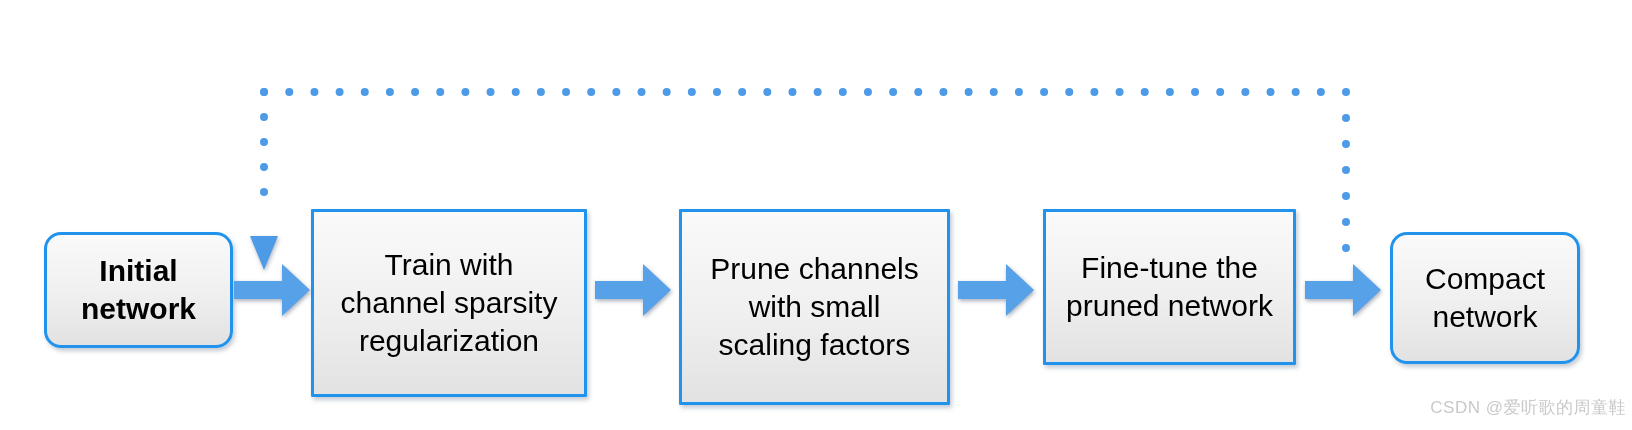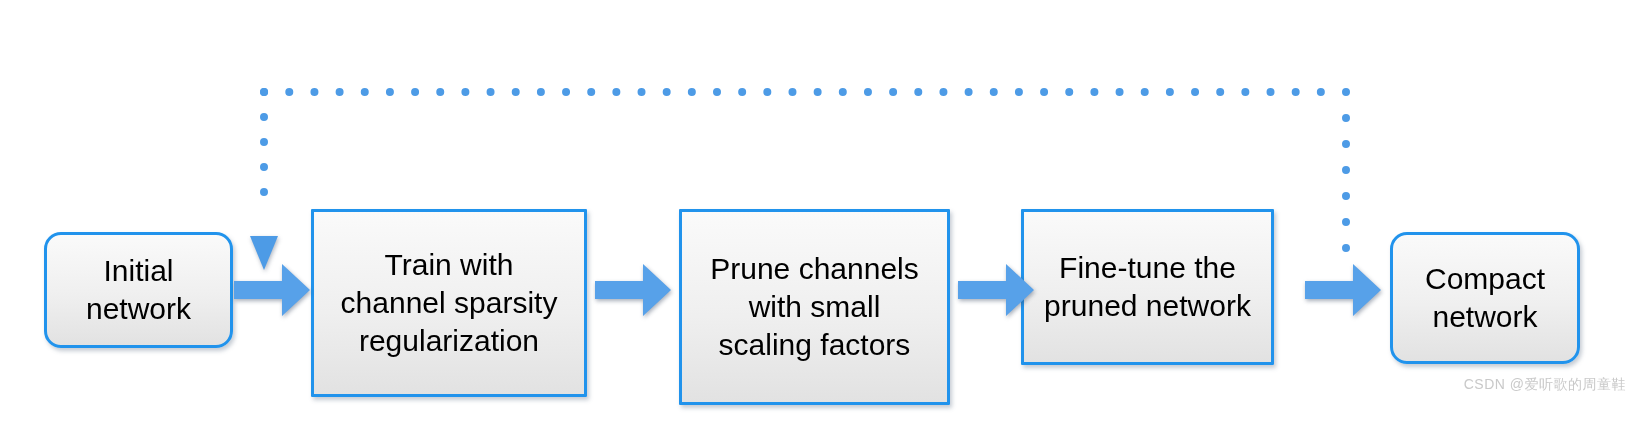--- a/index.html
+++ b/index.html
@@ -31,24 +31,24 @@
   .node.rounded { border-radius: 17px; }
   .node.rect    { border-radius: 1px;  }
   .node-label {
     white-space: pre-line;
     text-align: center;
     font-size: 30px;
     line-height: 38px;
     color: var(--text, #000000);
   }
   
-  #node-1 { left: 44px;   top: 232px; width: 189px; height: 116px; }
+  #node-1 { left: 44px;   top: 232px; width: 189px; height: 116px; font-weight: bold; }
   #node-2 { left: 311px;  top: 209px; width: 276px; height: 188px; }
   #node-3 { left: 679px;  top: 209px; width: 271px; height: 196px; }
-  #node-4 { left: 1021px; top: 209px; width: 253px; height: 156px; }
+  #node-4 { left: 1043px; top: 209px; width: 253px; height: 156px; }
   #node-5 { left: 1390px; top: 232px; width: 190px; height: 132px; }
 
   .flow-arrow {
     position: absolute;
     top: 254px;
     width: 76px;
     height: 72px;
     filter: drop-shadow(1px 2px 2px rgba(60, 75, 100, 0.45));
   }
   .flow-arrow polygon { fill: var(--arrow_blue, #57A1E9); }
@@ -70,22 +70,22 @@
     stroke-linecap: round;
     fill: none;
   }
   .feedback-head {
     fill: var(--dot_blue, #4D9BE6);
     filter: drop-shadow(1px 2px 2px rgba(60, 75, 100, 0.4));
   }
   .watermark {
     position: absolute;
     right: 6px;
-    top: 376px;
-    font-size: 14px;
+    top: 396px;
+    font-size: 17px;
     letter-spacing: 0.5px;
     color: var(--watermark, #c9c9c9);
   }
 </style>
 </head>
 <body>
 
 <div class="canvas">
 
   <svg class="feedback-svg" viewBox="0 0 1632 430" xmlns="http://www.w3.org/2000/svg">

